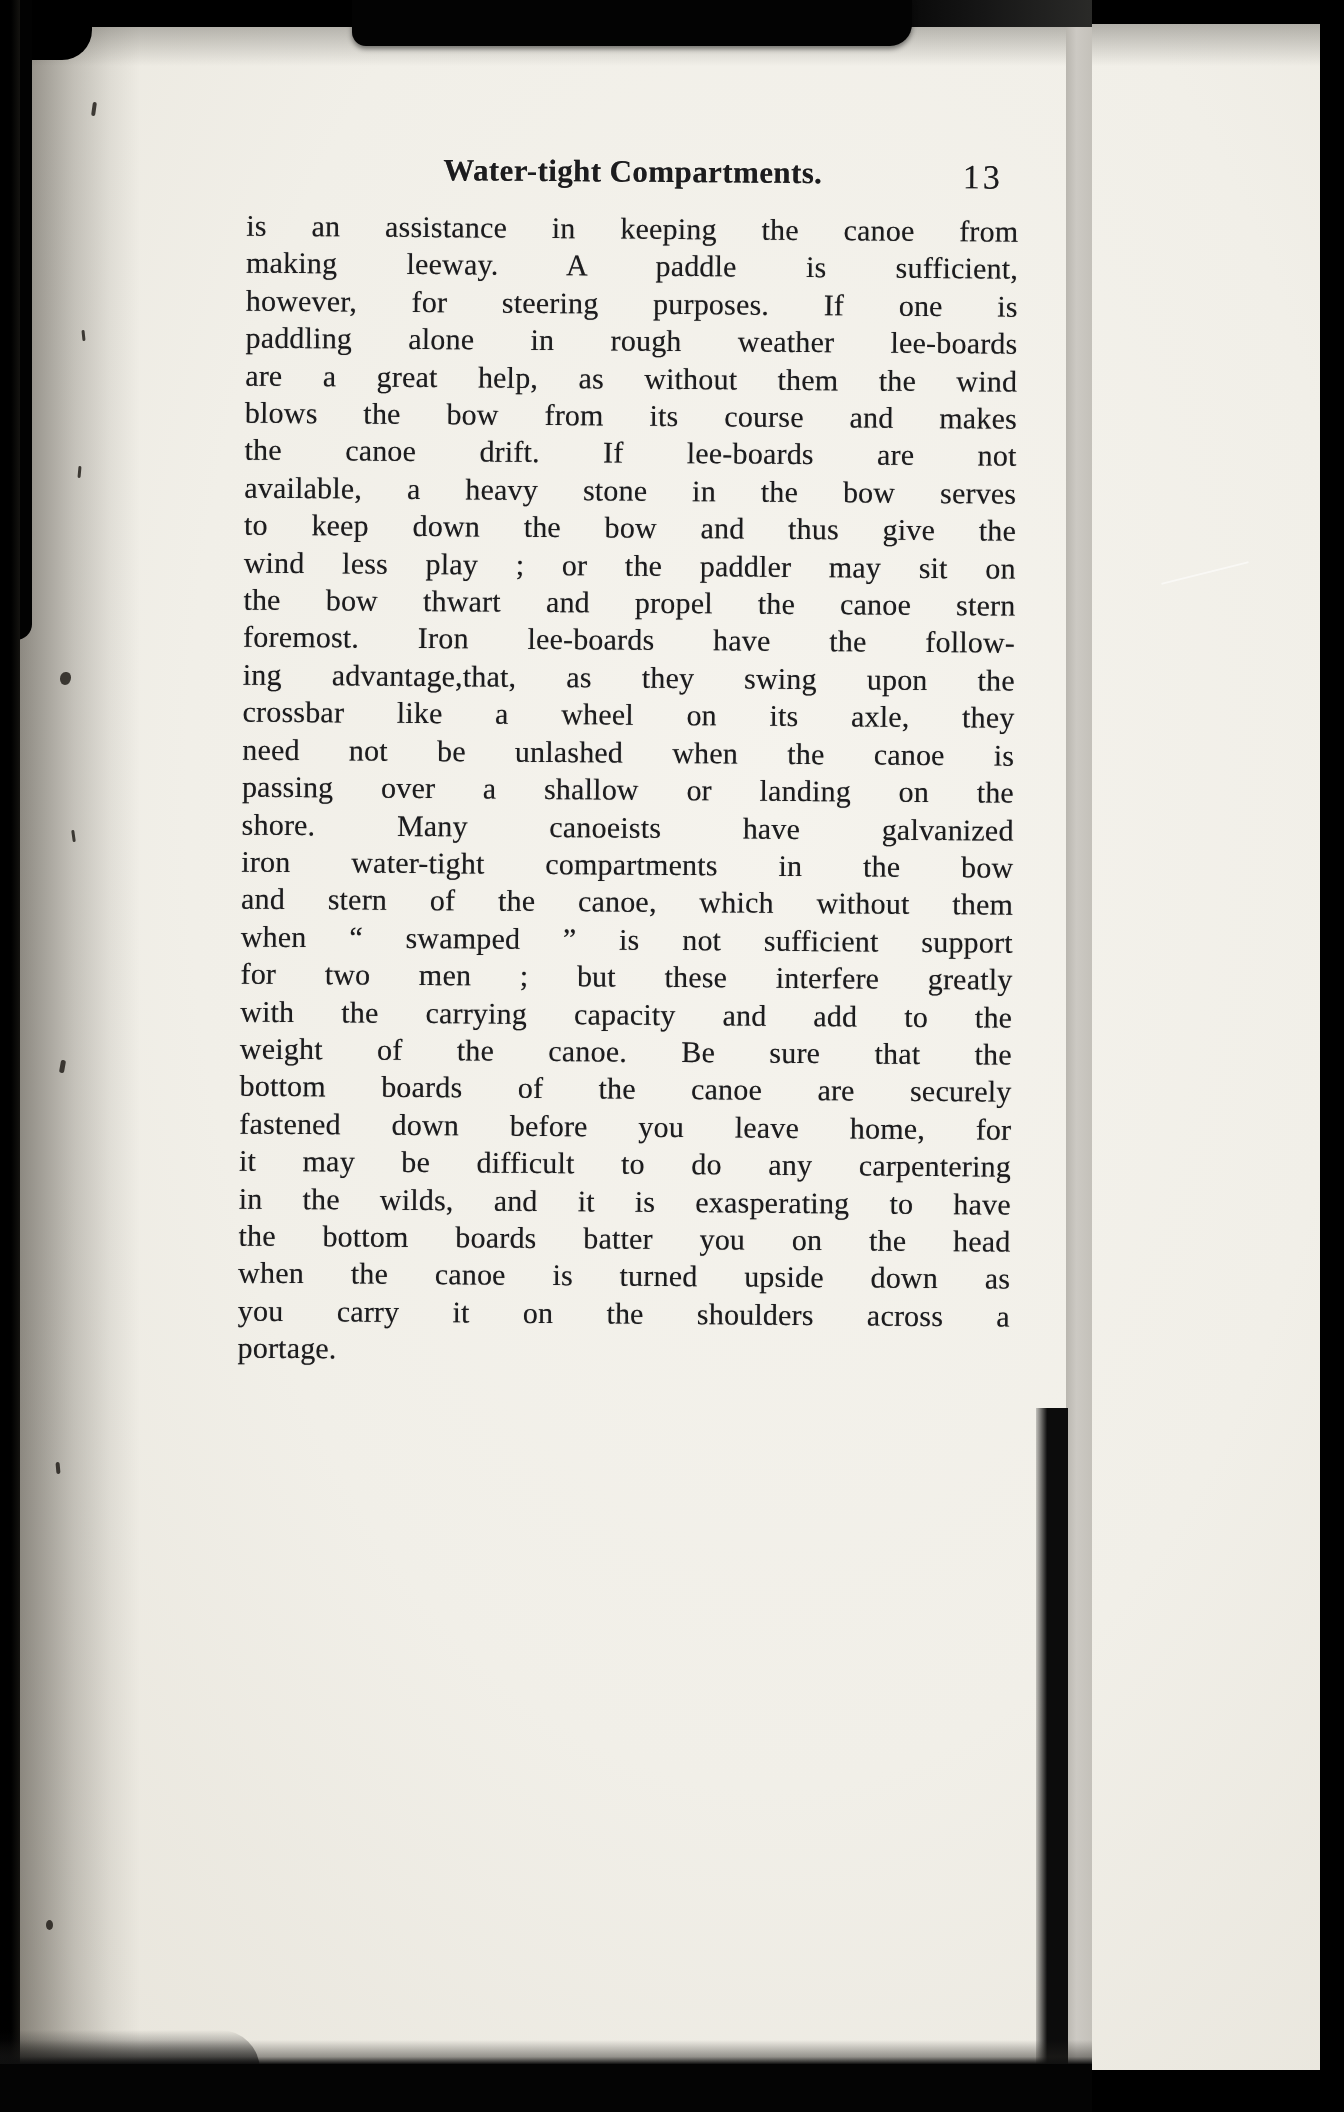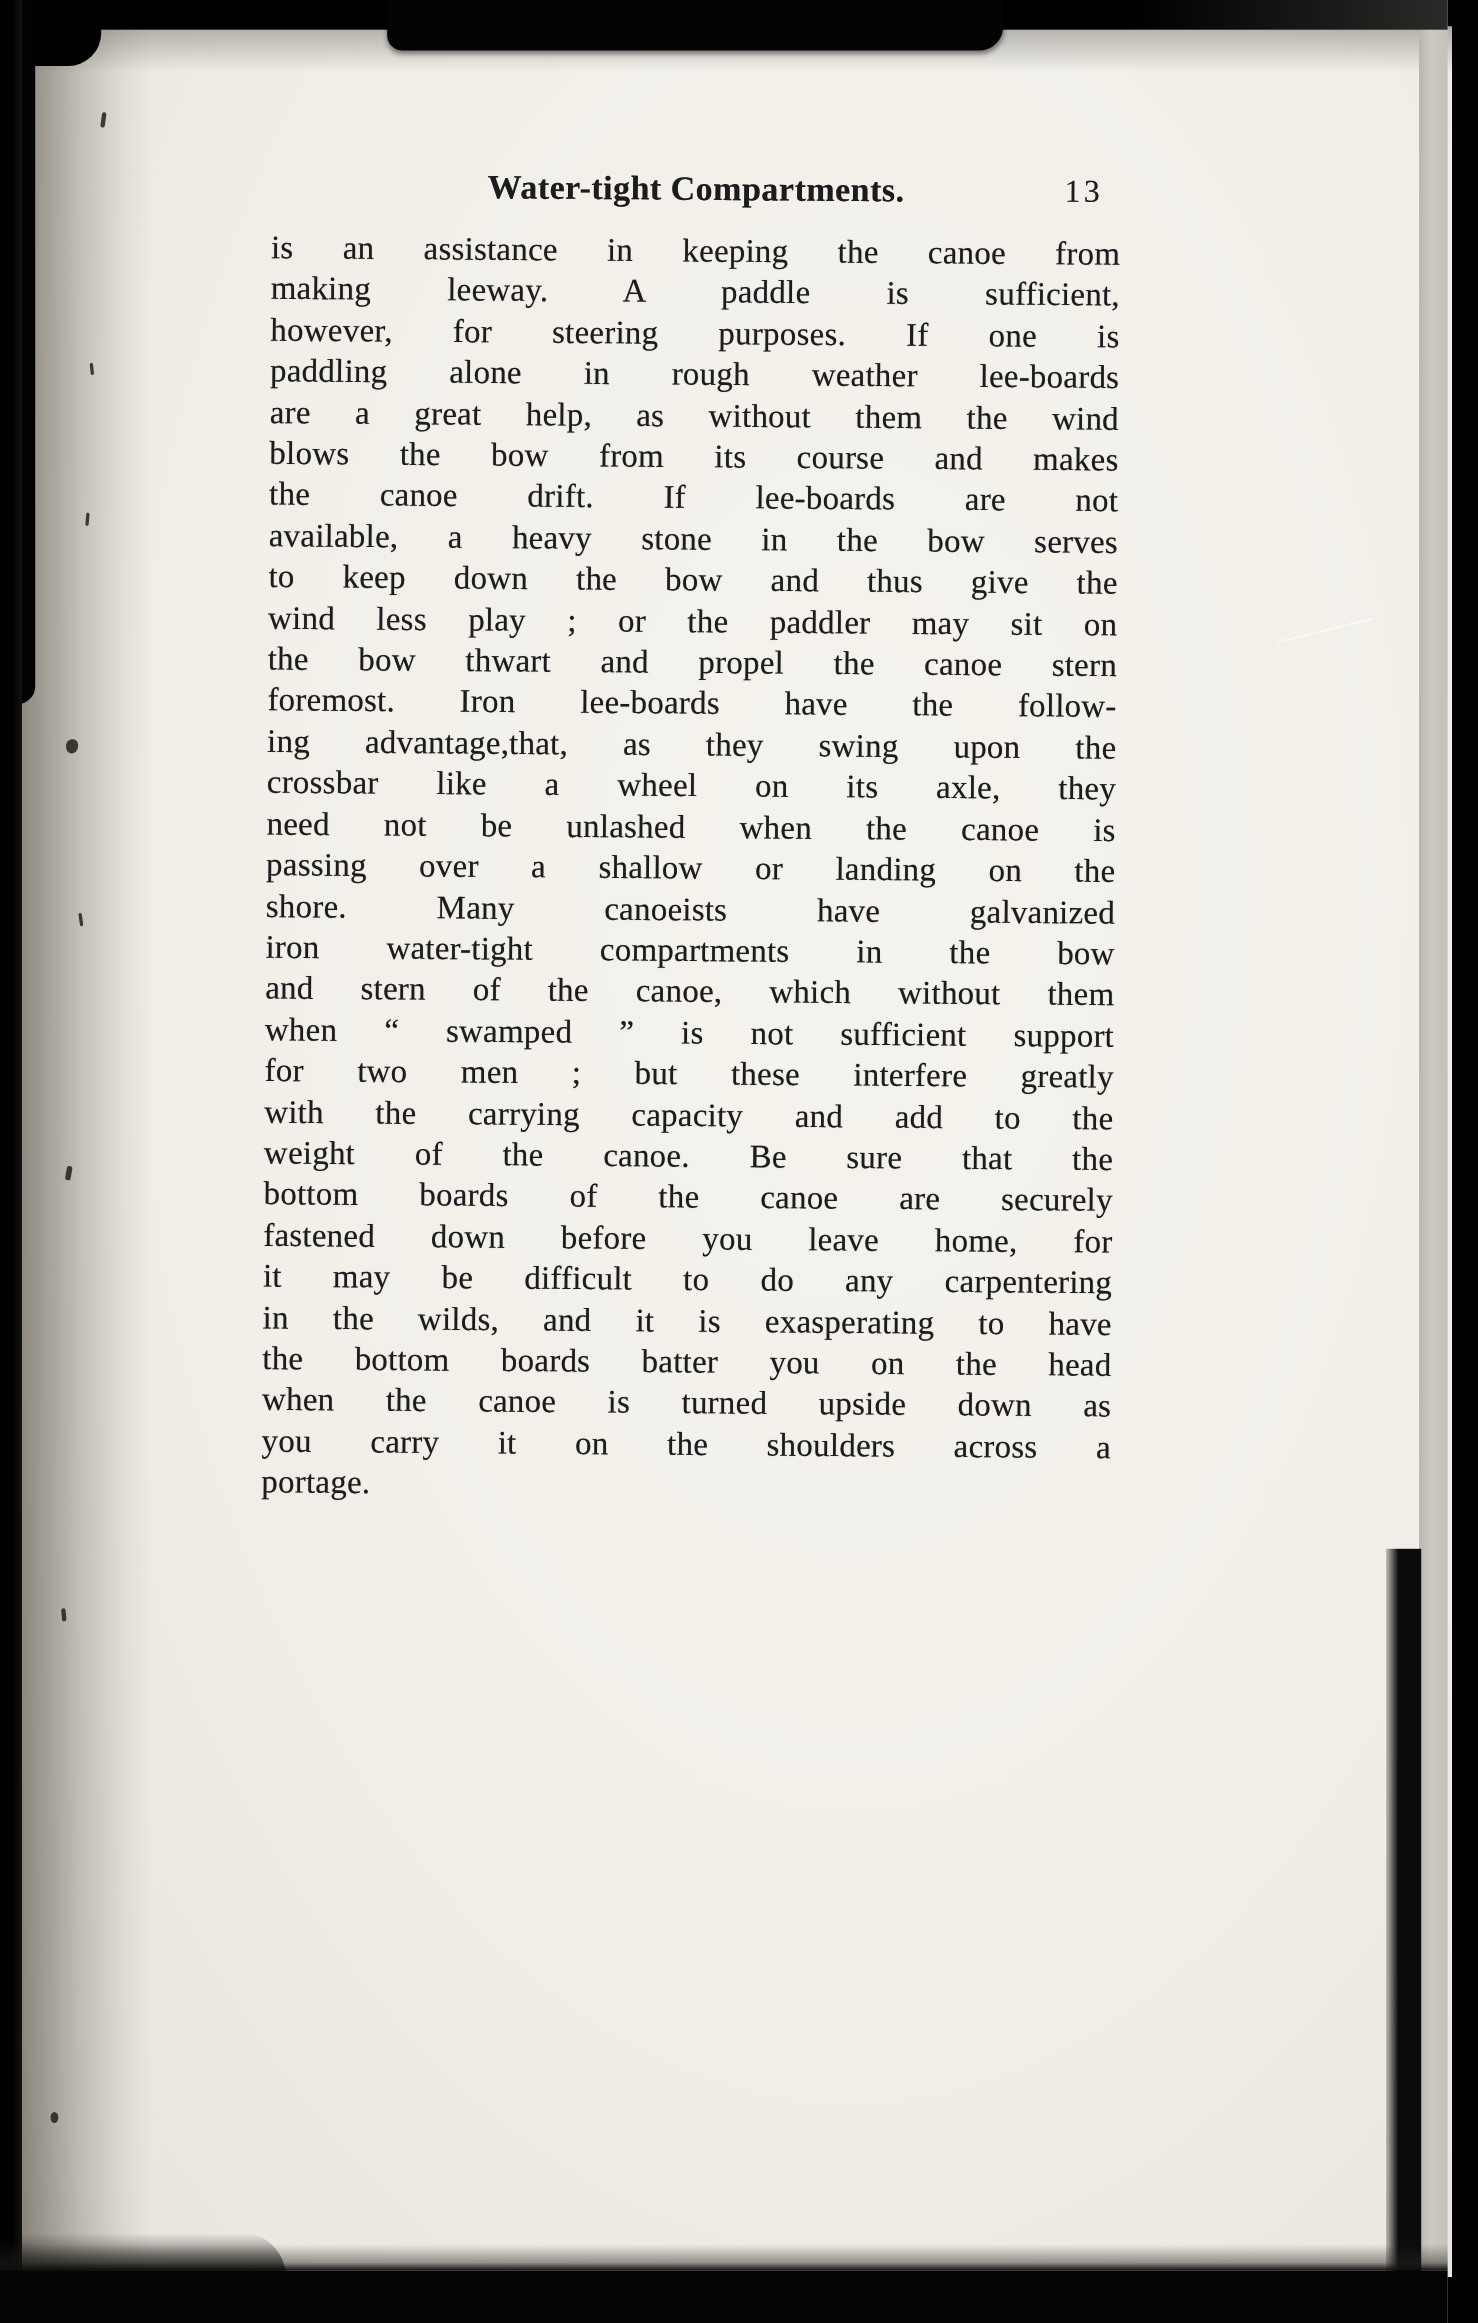--- a/index.html
+++ b/index.html
@@ -2,21 +2,21 @@
 <html><head>
 <meta charset="utf-8">
 <style>
   * { margin: 0; padding: 0; box-sizing: border-box; }
   html, body { background: #000; }
   body {
     width: 1344px; height: 2112px; overflow: hidden;
     font-family: "Liberation Serif", "DejaVu Serif", serif;
   }
   .scan {
-    position: relative; width: 1316px; height: 2112px;
+    position: relative; width: 1092px; height: 2112px;
     background: #050505;
   }
 
   
   .page {
     position: absolute; left: 20px; top: 24px; width: 1300px; height: 2046px;
     background:
       radial-gradient(ellipse at 58% 38%, #f5f3ed 0%, #f1efe8 55%, #e9e6dd 92%, #e2ded3 100%);
   }
   .binding-shadow {
@@ -102,21 +102,21 @@
   .page-header {
     position: absolute; left: 228px; top: 130px; width: 772px; height: 40px;
   }
   .running-title {
     position: absolute; left: 0; right: 0; text-align: center;
     font-weight: 700; font-size: 31px; letter-spacing: 0.4px;
     text-shadow: 0 0 0.6px rgba(25,25,25,0.55);
   }
   .page-number {
     position: absolute; right: 16px; top: 2px;
-    font-size: 29px; letter-spacing: 3px;
+    font-size: 34px; letter-spacing: 3px;
     text-shadow: 0 0 0.6px rgba(25,25,25,0.5);
   }
   .text-block {
     position: absolute; left: 228px; top: 186px; width: 772px;
   }
   .text-line {
     font-size: 30px; line-height: 37.4px;
     text-align: justify; text-align-last: justify;
     white-space: normal;
     letter-spacing: 0.2px;

